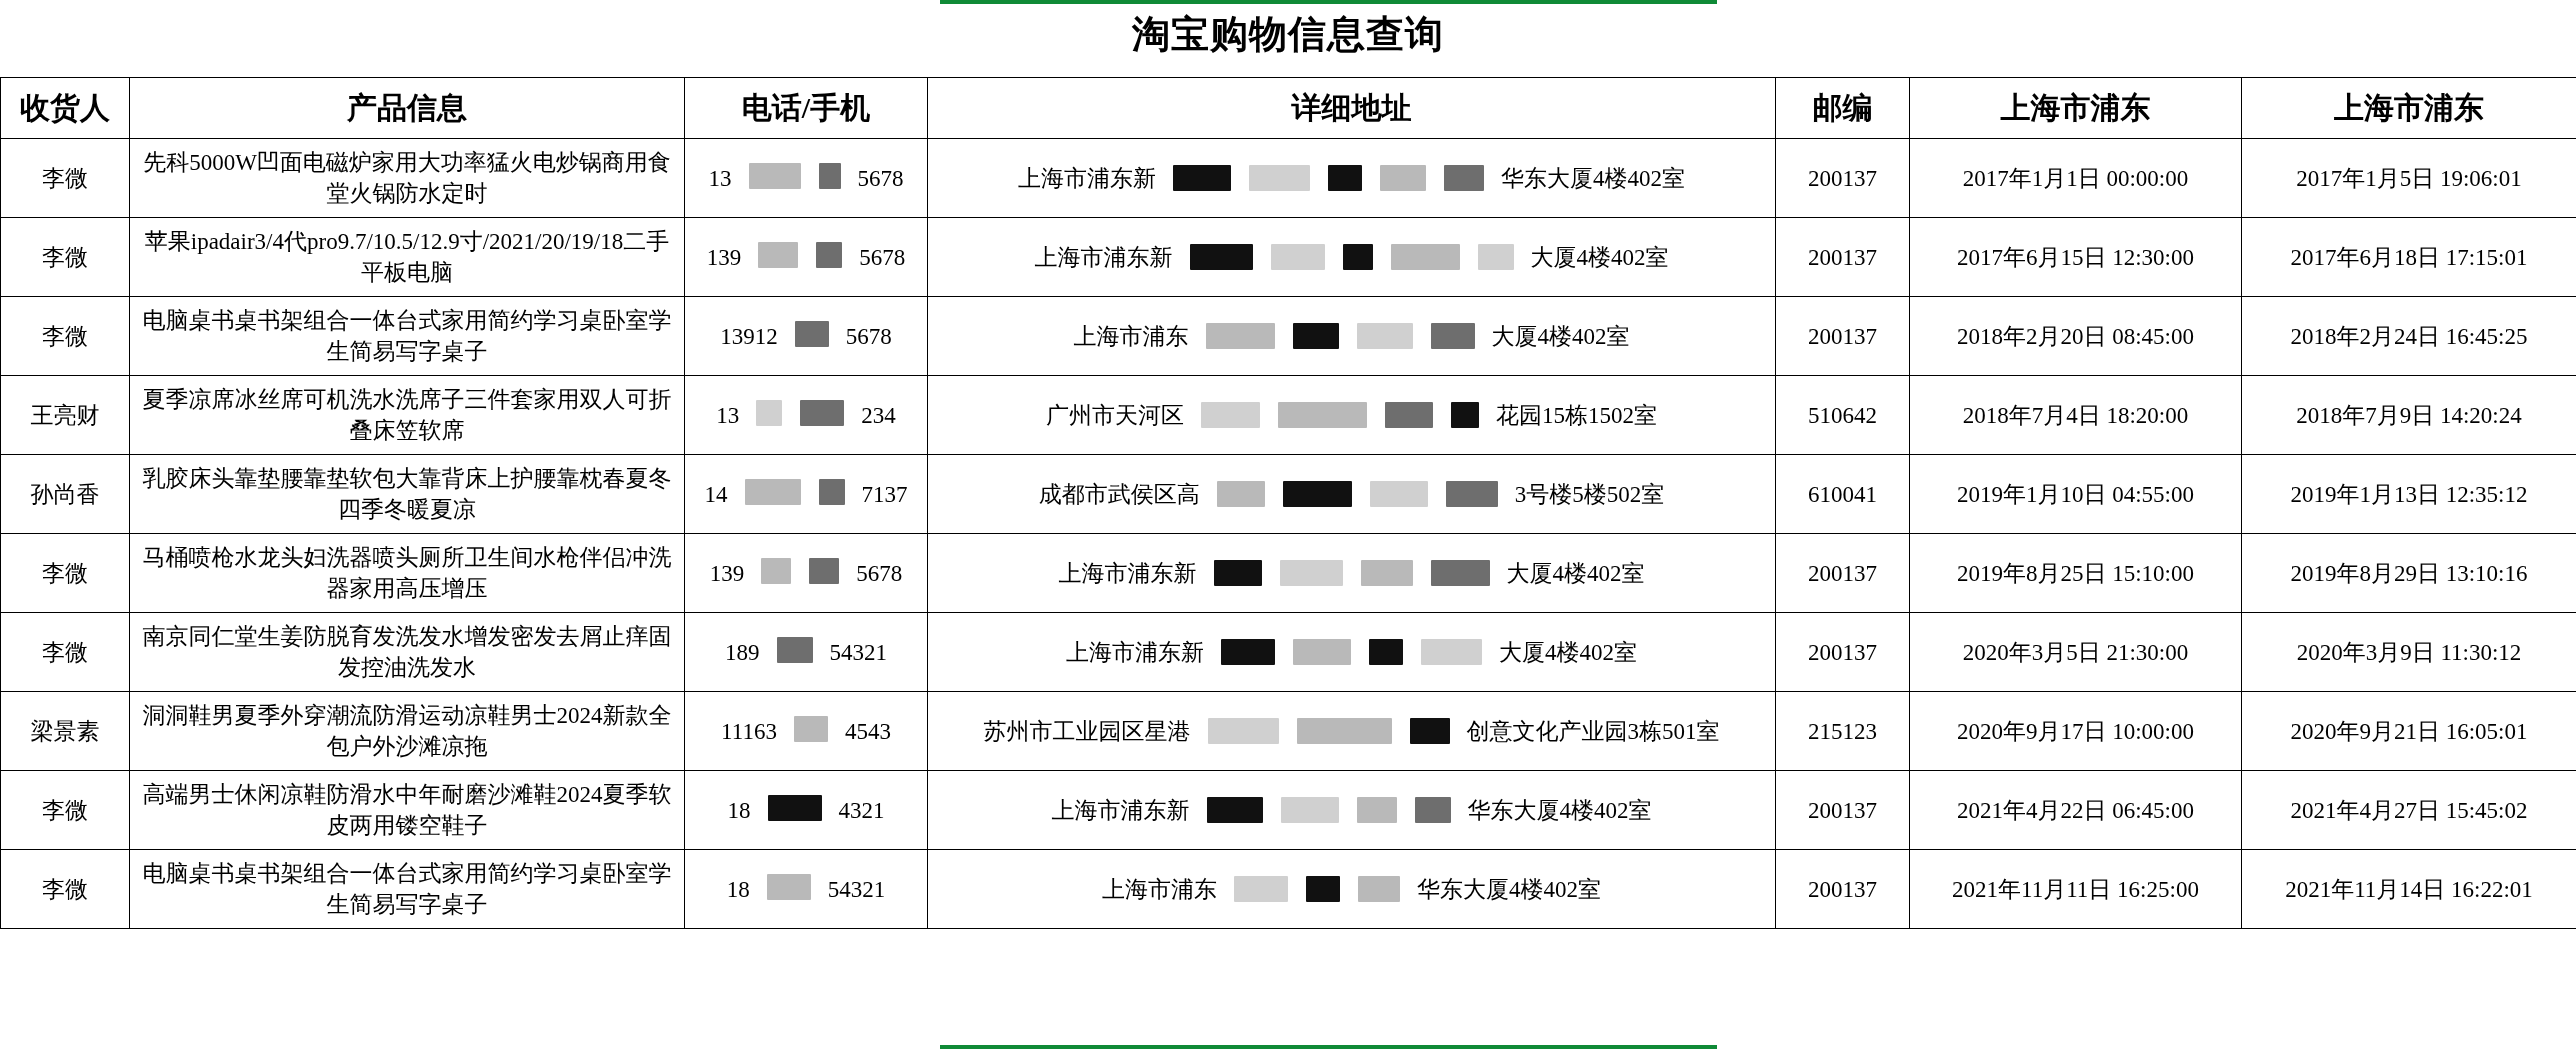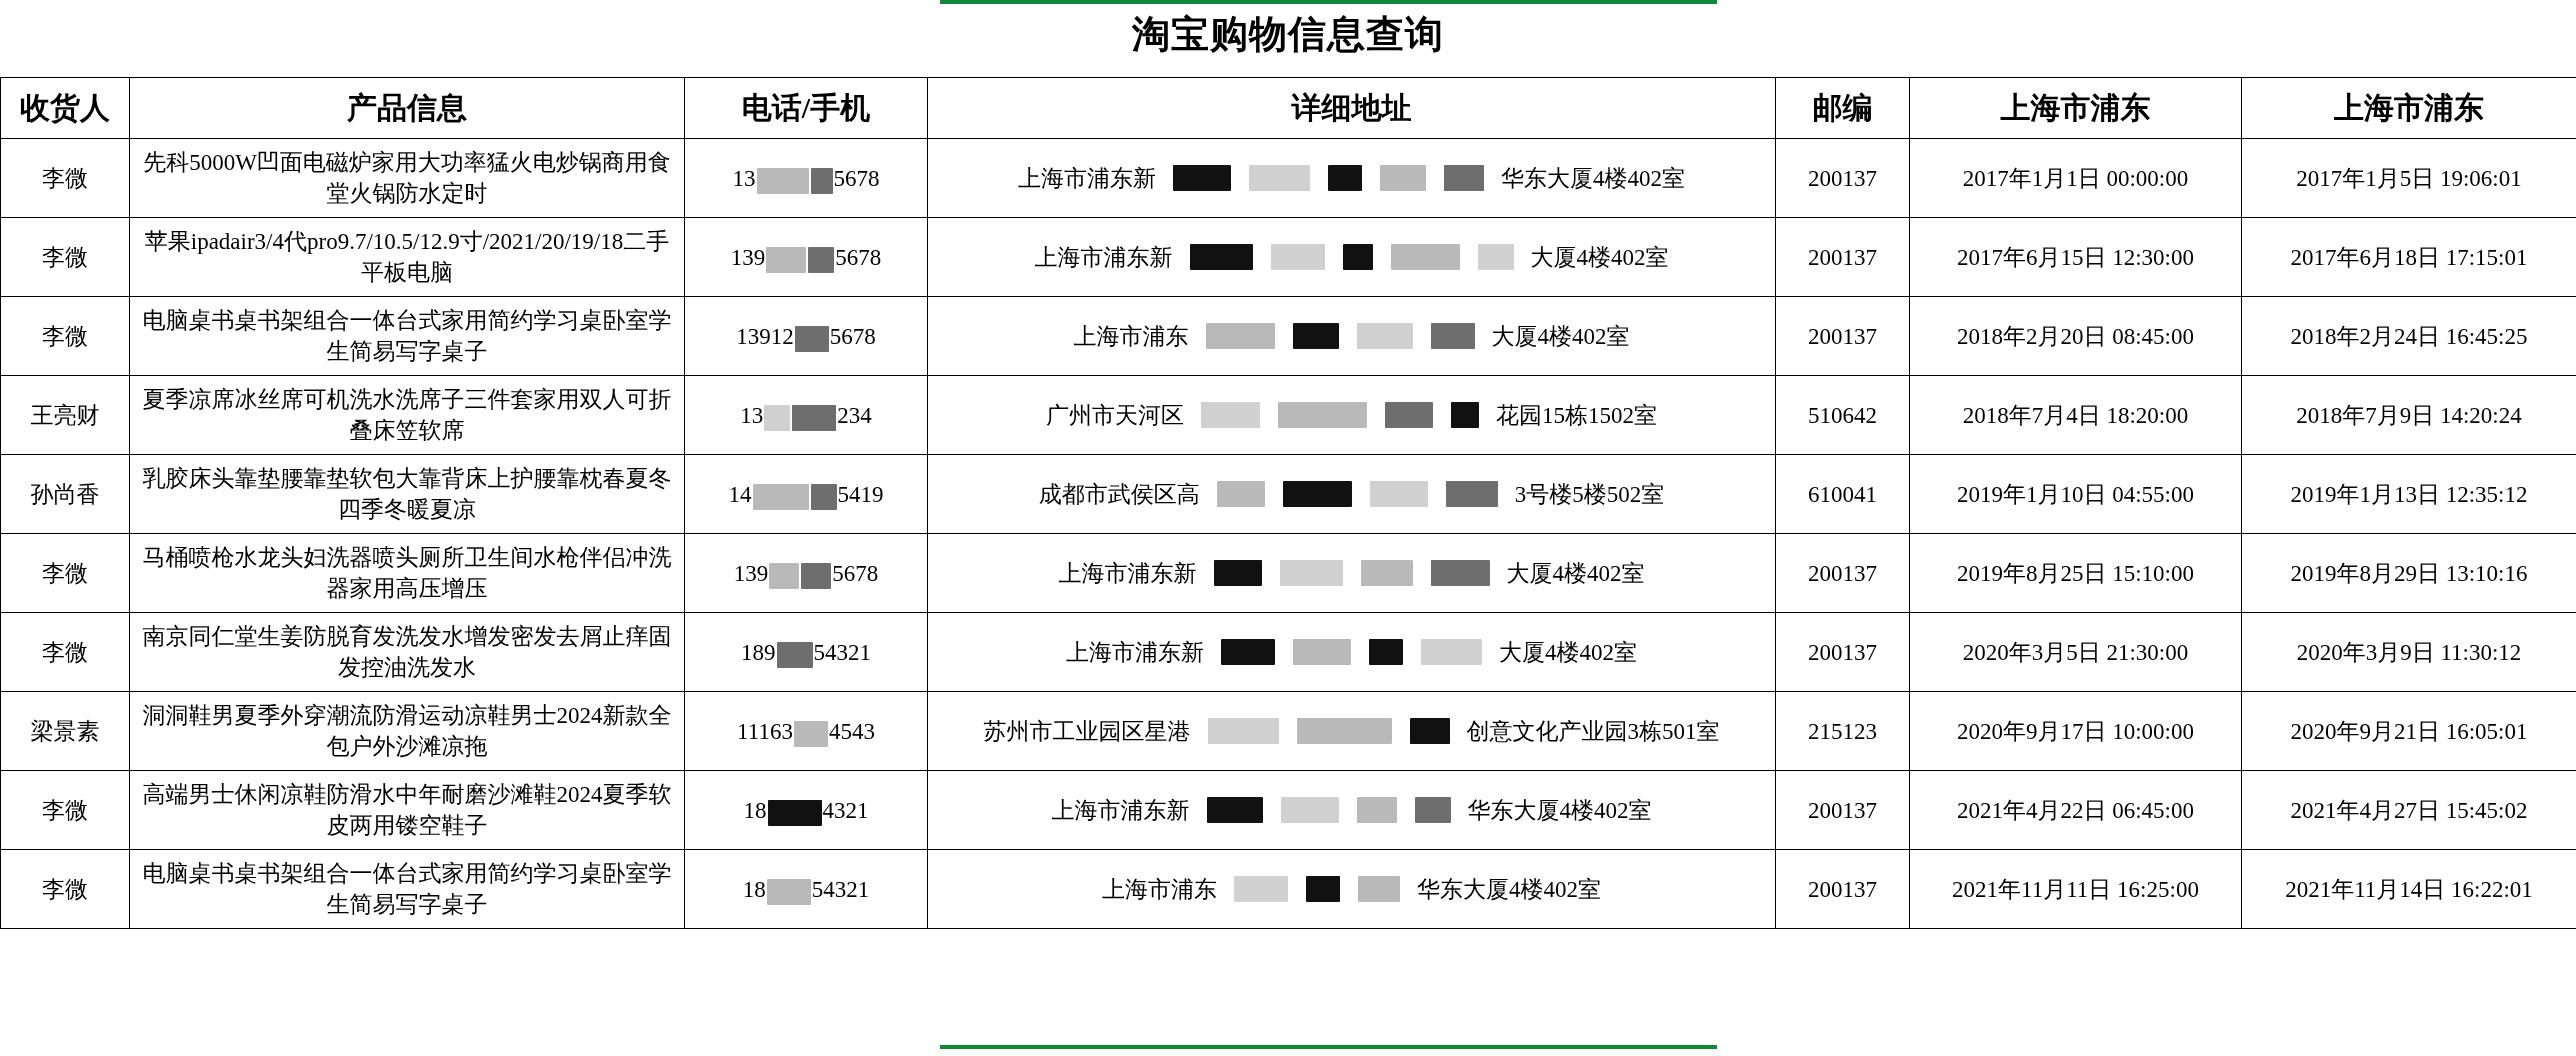--- a/index.html
+++ b/index.html
@@ -109,22 +109,22 @@
   .r-light{ background: #b9b9b9; }
   .r-soft { background: #d0d0d0; }
 
   .addr-inner {
     display: inline-flex;
     align-items: center;
     gap: 16px;
   }
   .phone-inner {
     display: inline-flex;
-    align-items: flex-end;
-    gap: 0px;
+    align-items: flex-start;
+    gap: 16px;
     white-space: nowrap;
   }
   
   .bottom-rule {
     position: absolute;
     left: 940px;
     top: 1045px;
     width: 777px;
     height: 4px;
     background: #0f8a36;
@@ -268,21 +268,21 @@
       </tr>
 
       <tr>
         <td>孙尚香</td>
         <td class="product">乳胶床头靠垫腰靠垫软包大靠背床上护腰靠枕春夏冬四季冬暖夏凉</td>
         <td class="phone">
           <span class="phone-inner">
             <span>14</span>
             <span class="redact r-light" style="width:56px"></span>
             <span class="redact r-mid" style="width:26px"></span>
-            <span>5419</span>
+            <span>7137</span>
           </span>
         </td>
         <td class="addr">
           <span class="addr-inner">
             <span>成都市武侯区高</span>
             <span class="redact r-light" style="width:48px"></span>
             <span class="redact r-dark" style="width:69px"></span>
             <span class="redact r-soft" style="width:58px"></span>
             <span class="redact r-mid" style="width:52px"></span>
             <span>3号楼5楼502室</span>

